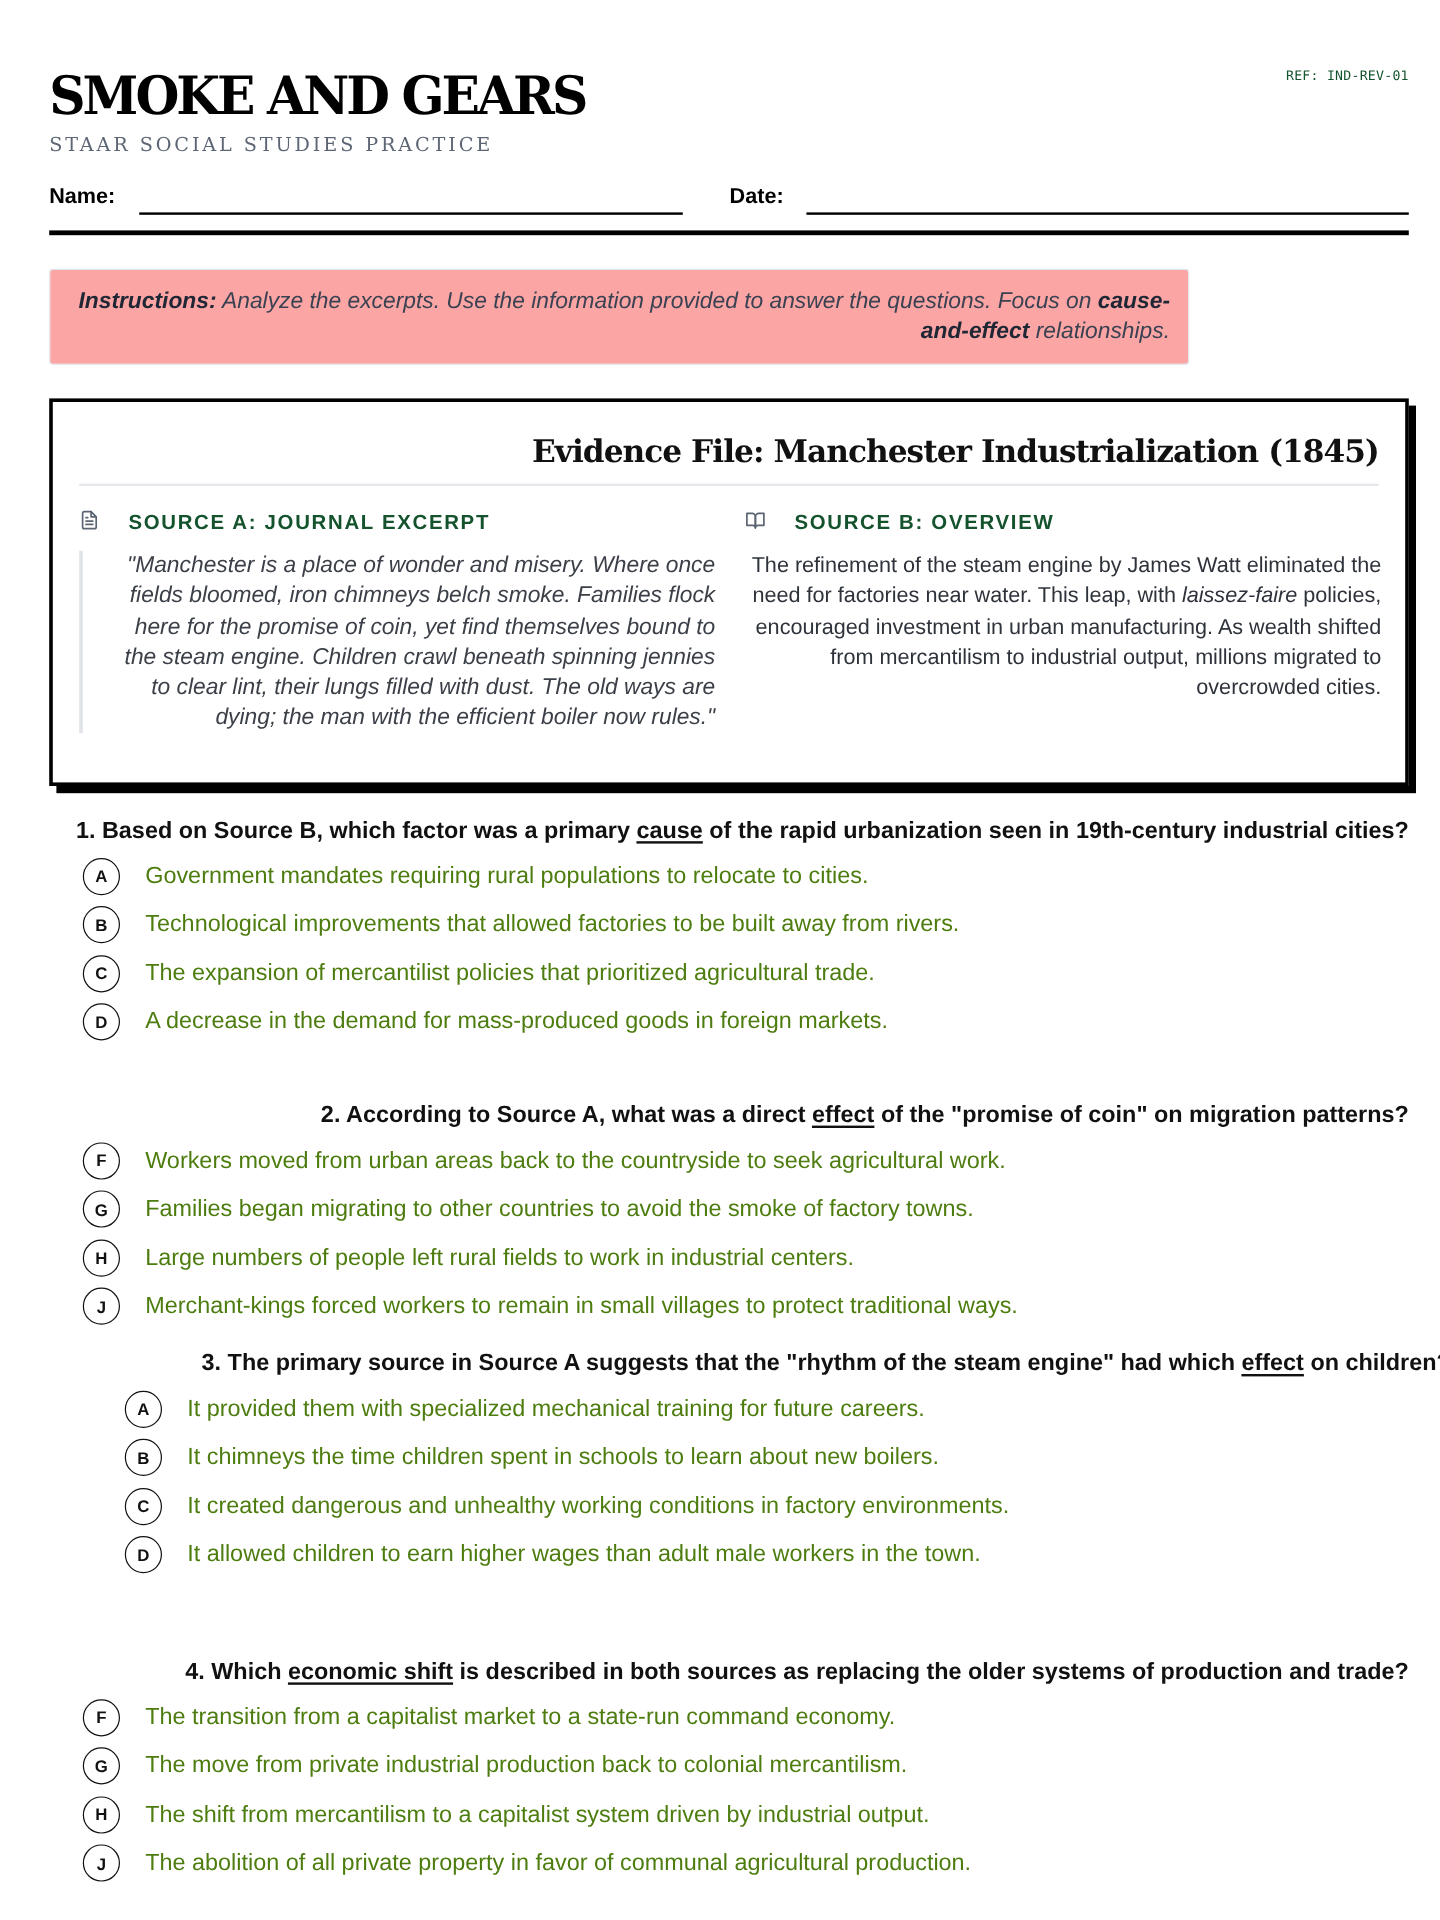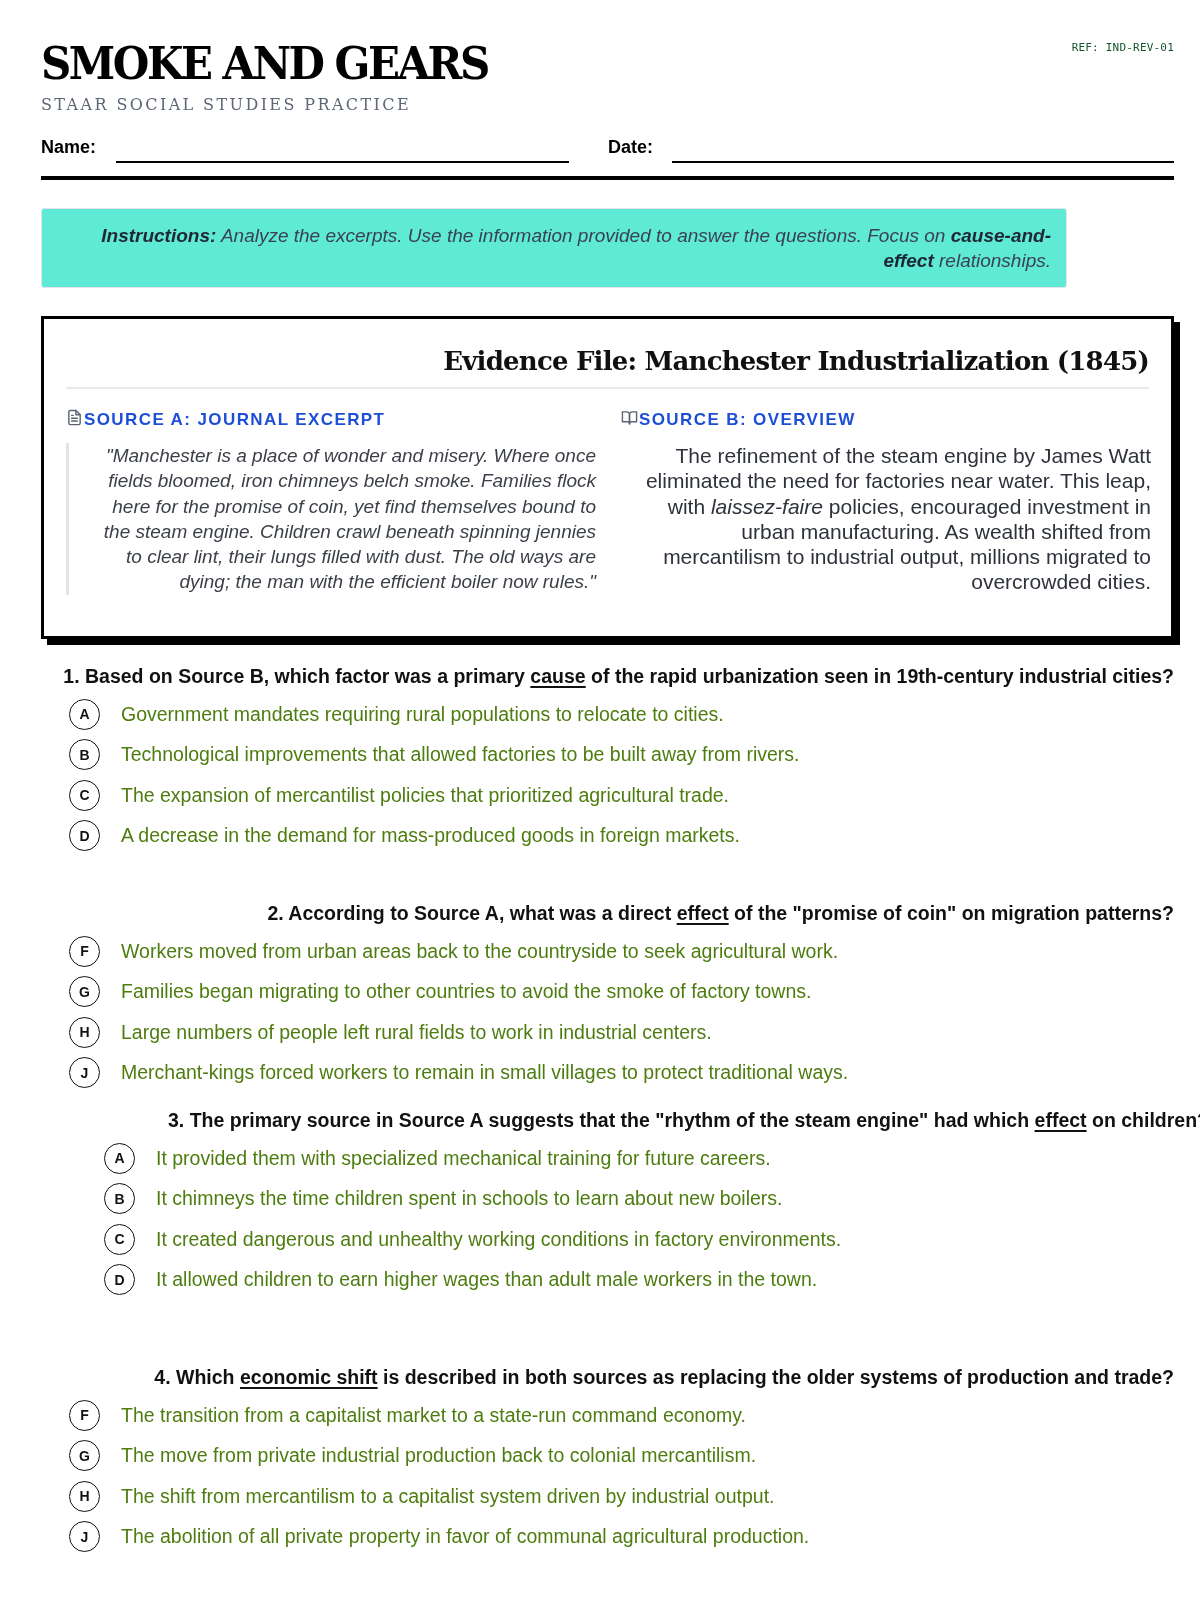--- a/index.html
+++ b/index.html
@@ -2,21 +2,21 @@
 <html><head>
 <meta charset="utf-8">
 <style>
   * { box-sizing: border-box; margin: 0; padding: 0; }
   html, body { width: 1200px; height: 1600px; background: #ffffff; }
   body {
     font-family: "Liberation Sans", "DejaVu Sans", sans-serif;
     color: #1a1a1a;
     position: relative;
   }
-  .page { position: absolute; left: 41px; top: 0; width: 1133px; text-align: right; }
+  .page { position: absolute; left: 41px; top: 16px; width: 1133px; text-align: right; }
 
   
   .header { position: relative; height: 180px; }
   .title {
     position: absolute; left: 0; top: 38px;
     font-family: "DejaVu Serif", "Liberation Serif", serif;
     font-weight: 900; font-size: 42px; letter-spacing: -2.5px;
     color: #000; transform: scaleY(1.05); transform-origin: left top;
   }
   .subtitle {
@@ -31,22 +31,22 @@
   }
   .field-row { position: absolute; left: 0; top: 134px; width: 1133px; height: 30px; }
   .field-label {
     position: absolute; top: 3px; font-weight: bold; font-size: 18px; color: #000;
   }
   .field-line { position: absolute; top: 27px; height: 2px; background: #000; }
   .header-rule { position: absolute; left: 0; top: 176px; width: 1133px; height: 4px; background: #000; }
 
   
   .instructions {
-    position: absolute; left: 0; top: 208px; width: 1026px; height: 80px;
-    background: #5eead4; border: 1px solid #e2e5ea; border-radius: 3px;
+    position: absolute; left: 0; top: 208px; width: 950px; height: 80px;
+    background: #fca5a5; border: 1px solid #e2e5ea; border-radius: 3px;
     padding: 14px 15px; font-style: italic; font-size: 19px; line-height: 25px;
     color: #3a4252;
   }
   .instructions b { color: #1f2735; }
 
   
   .evidence {
     position: absolute; left: 0; top: 316px; width: 1133px; height: 323px;
     border: 3px solid #000; background: #fff; box-shadow: 6px 6px 0 #000;
     padding: 26px 22px 0 22px;
@@ -55,31 +55,31 @@
     font-family: "DejaVu Serif", "Liberation Serif", serif;
     font-size: 26px; font-weight: bold; color: #111; letter-spacing: -0.8px;
     height: 44px; line-height: 32px;
     border-bottom: 2px solid #e6e8ec;
   }
   .sources { position: relative; height: 220px; margin-top: 20px; }
   .source { position: absolute; top: 0; }
   .source-a { left: 0; width: 530px; }
   .source-b { left: 555px; width: 530px; }
   .source-head {
-    display: flex; align-items: center; gap: 1px;
-    font-weight: bold; font-size: 17px; letter-spacing: 1.4px; color: #1d4ed8;
+    display: flex; align-items: center; gap: 24px;
+    font-weight: bold; font-size: 17px; letter-spacing: 1.4px; color: #14532d;
     height: 22px;
   }
   .source-head svg { width: 17px; height: 17px; }
   .quote {
     margin-top: 12px; border-left: 3px solid #e0e3e8; padding-left: 15px;
     font-style: italic; font-size: 19px; line-height: 25.3px; color: #3b3f47;
   }
   .overview {
-    margin-top: 12px; font-size: 21px; line-height: 25.3px; color: #2e323a;
+    margin-top: 12px; font-size: 18px; line-height: 25.3px; color: #2e323a;
   }
 
   
   .question { position: absolute; left: 0; width: 1133px; }
   .q-text {
     font-weight: bold; font-size: 19.5px; line-height: 31px; color: #111;
   }
   .q-text u { text-decoration: underline; text-decoration-thickness: 2px; text-underline-offset: 3px; }
   .options { margin-top: 2px; }
   .option {

